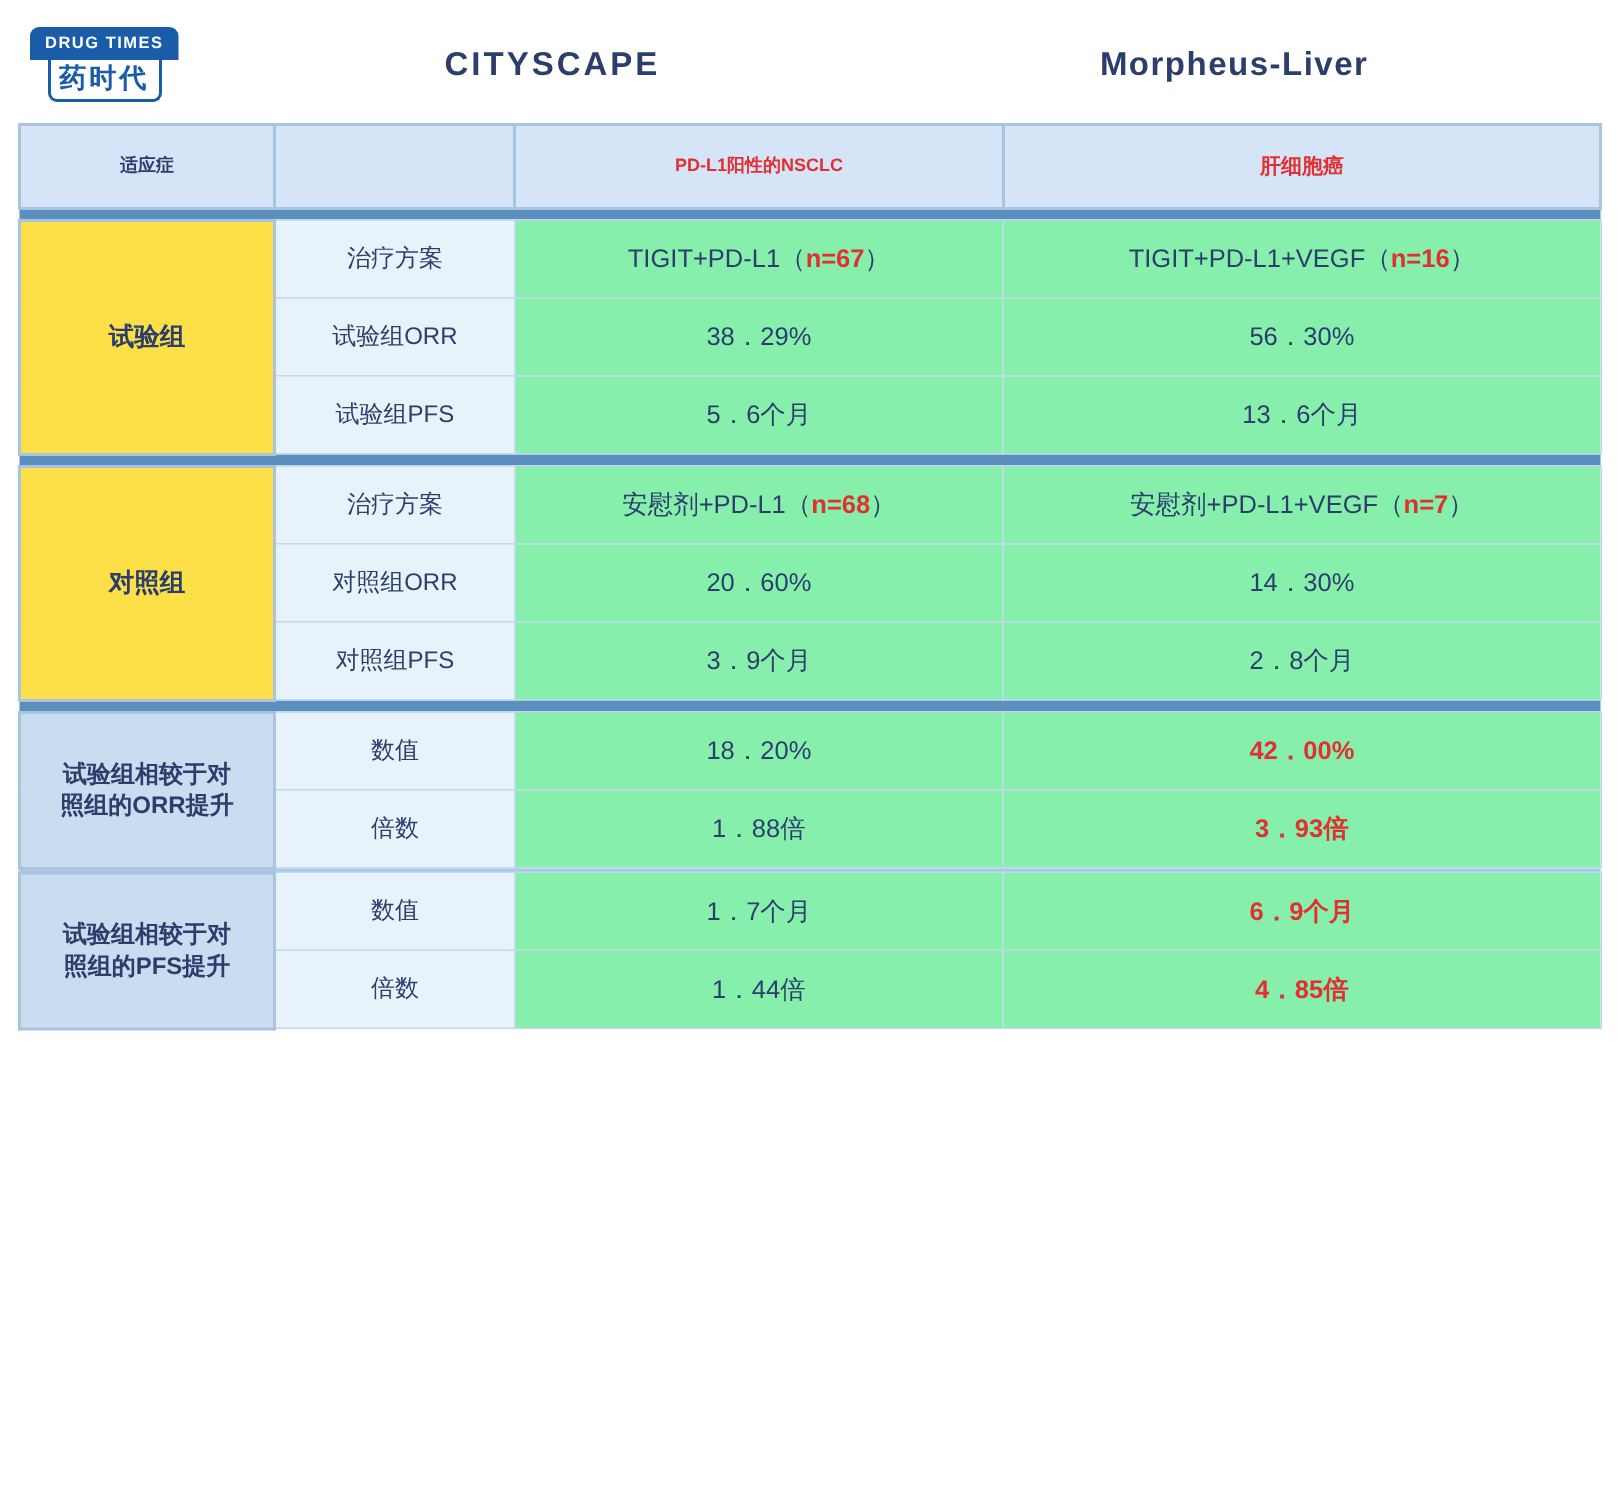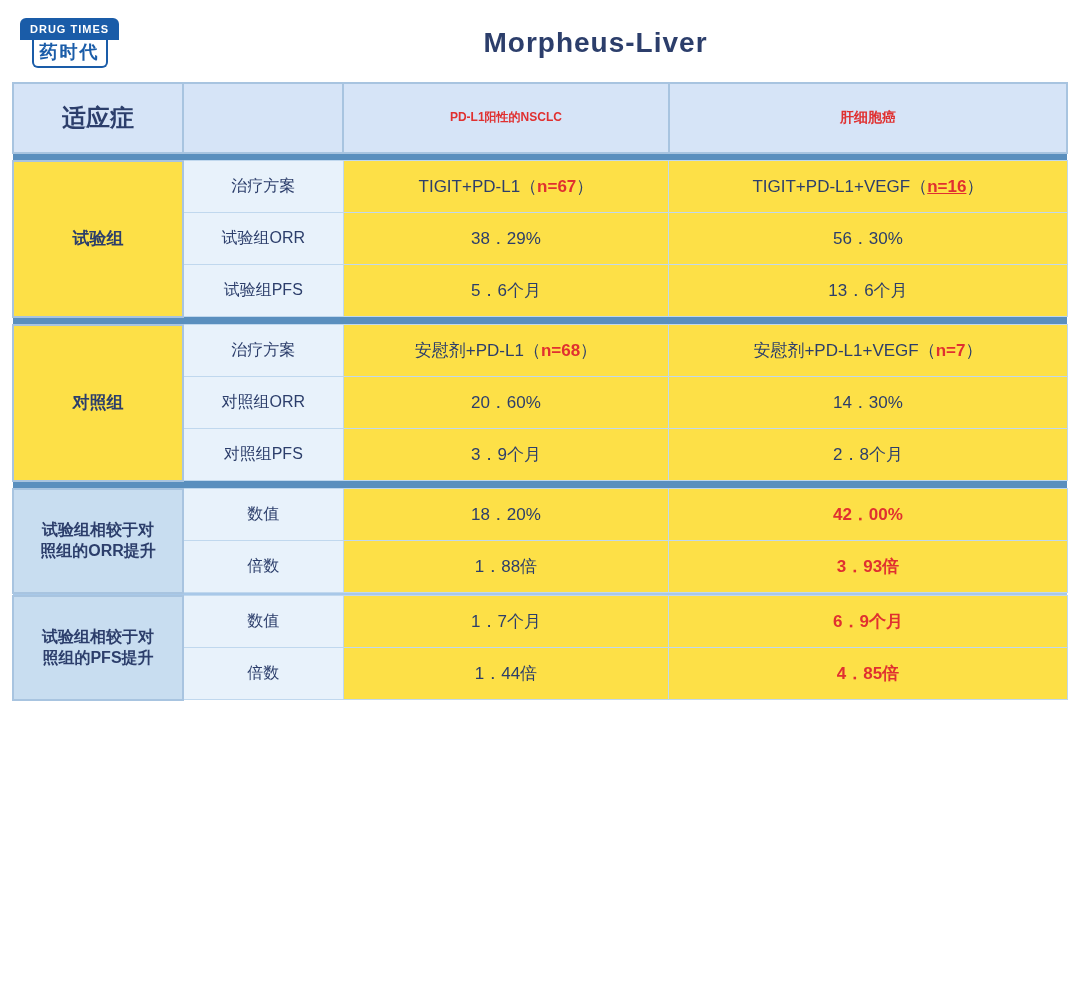--- a/index.html
+++ b/index.html
@@ -64,21 +64,21 @@
       flex: 1;
       text-align: center;
     }
     .header-col-cityscape {
       font-size: 22px;
       font-weight: bold;
       color: #2c3e6b;
       letter-spacing: 2px;
     }
     .header-col-morpheus {
-      font-size: 28px;
+      font-size: 22px;
       font-weight: bold;
       color: #2c3e6b;
       letter-spacing: 1px;
     }
 
     
     .table-container {
       padding: 0 12px 20px 12px;
     }
     table {
@@ -90,21 +90,21 @@
     .row-indications td {
       background: #d6e4f7;
       text-align: center;
       padding: 18px 10px;
       font-size: 18px;
       font-weight: bold;
       border: 2px solid #a8c4e0;
     }
     .row-indications .td-label {
       color: #2c3e6b;
-      font-size: 24px;
+      font-size: 12px;
     }
     .row-indications .td-cityscape {
       color: #e03030;
       font-size: 12px;
     }
     .row-indications .td-morpheus {
       color: #e03030;
       font-size: 14px;
     }
 
@@ -122,21 +122,21 @@
     .td-sub-label {
       background: #e8f2fb;
       text-align: center;
       font-size: 16px;
       color: #2c3e6b;
       padding: 14px 10px;
       border: 1px solid #c0d8ee;
       vertical-align: middle;
     }
     .td-value {
-      background: #fde047;
+      background: #86efac;
       text-align: center;
       font-size: 17px;
       color: #2c3e6b;
       padding: 14px 18px;
       border: 1px solid #c0d8ee;
       vertical-align: middle;
     }
     .td-value.red {
       color: #e03030;
       font-weight: bold;
@@ -167,20 +167,23 @@
 <body>
 
 <div class="page-wrapper">
 
   <div class="header">
     <div class="logo-box">
       <div class="logo-drug">DRUG TIMES</div>
       <div class="logo-cn">药时代</div>
     </div>
     <div class="header-col">
+      <span class="header-col-cityscape">CITYSCAPE</span>
+    </div>
+    <div class="header-col">
       <span class="header-col-morpheus">Morpheus-Liver</span>
     </div>
   </div>
 
   <div class="table-container">
     <table>
 
       <tbody>
         <tr class="row-indications">
           <td class="td-label" style="width:170px;">适应症</td>
@@ -193,21 +196,21 @@
           <td colspan="4" class="major-sep"></td>
         </tr>
 
         <tr>
           <td class="td-group-label" rowspan="3">试验组</td>
           <td class="td-sub-label">治疗方案</td>
           <td class="td-value">
             <span>TIGIT+PD-L1（</span><span style="color:#e03030;font-weight:bold;">n=67</span><span>）</span>
           </td>
           <td class="td-value">
-            <span>TIGIT+PD-L1+VEGF（</span><span style="color:#e03030;font-weight:bold;text-decoration:underline;">n=16</span><span>）</span>
+            <span>TIGIT+PD-L1+VEGF（</span><span style="color:#e03030;font-weight:bold;">n=16</span><span>）</span>
           </td>
         </tr>
 
         <tr>
           <td class="td-sub-label">试验组ORR</td>
           <td class="td-value">38．29%</td>
           <td class="td-value">56．30%</td>
         </tr>
 
         <tr>

